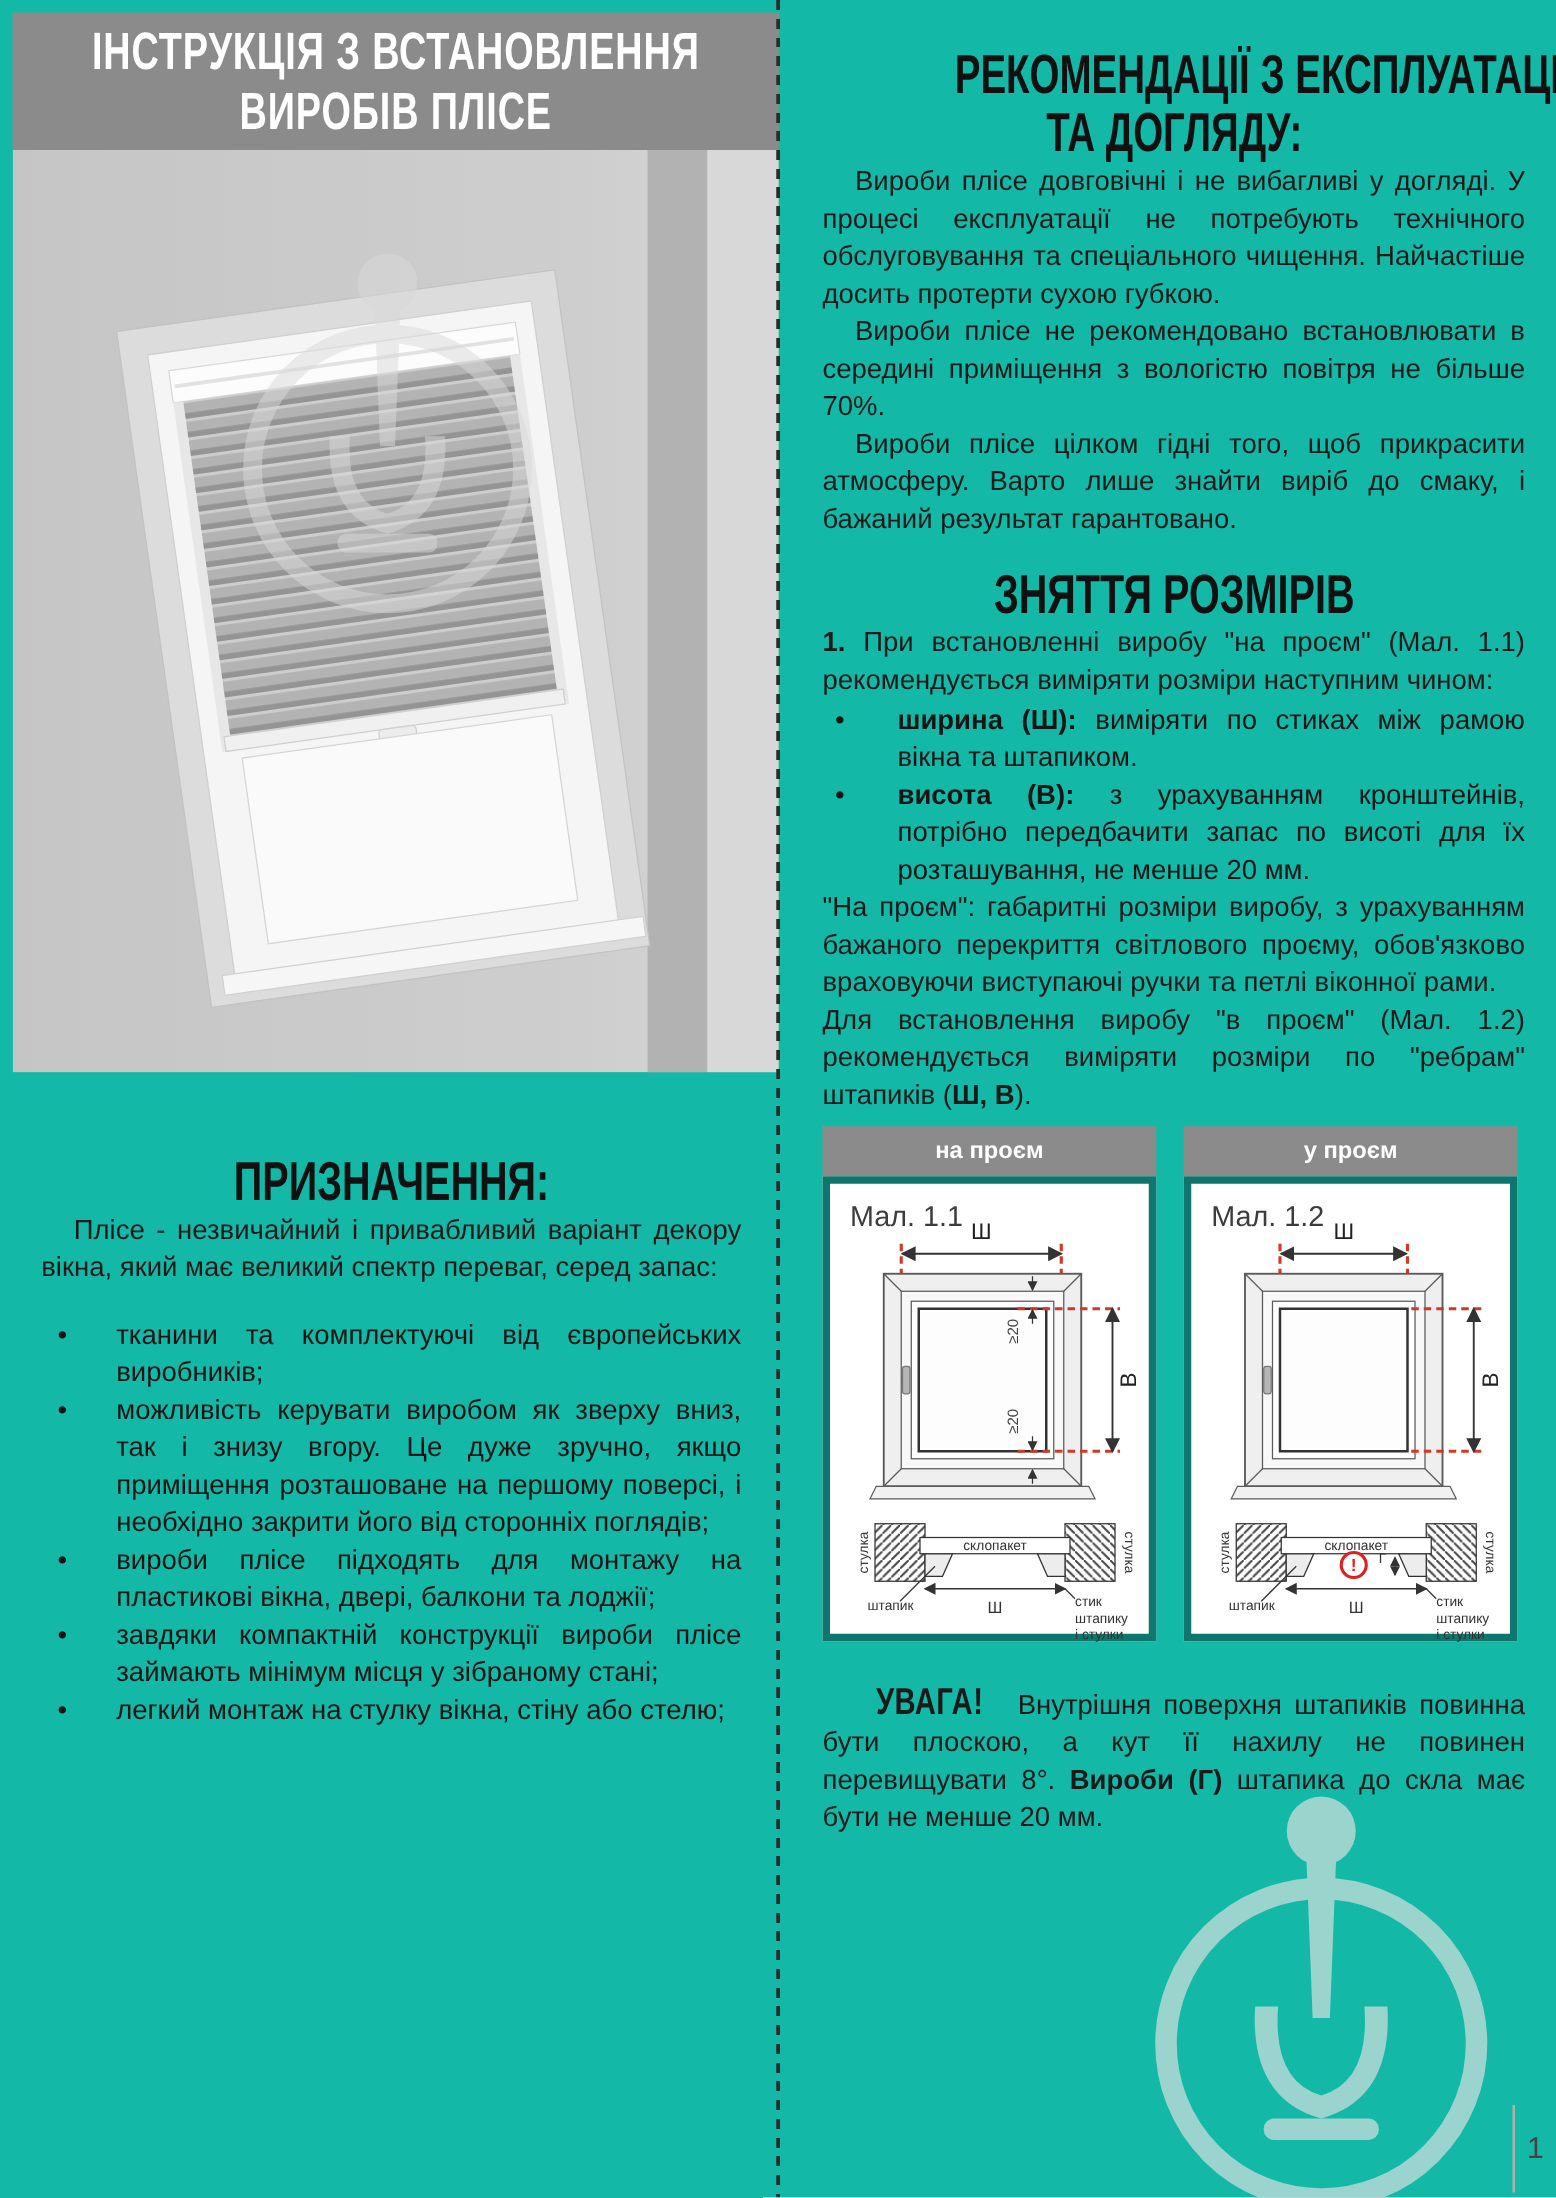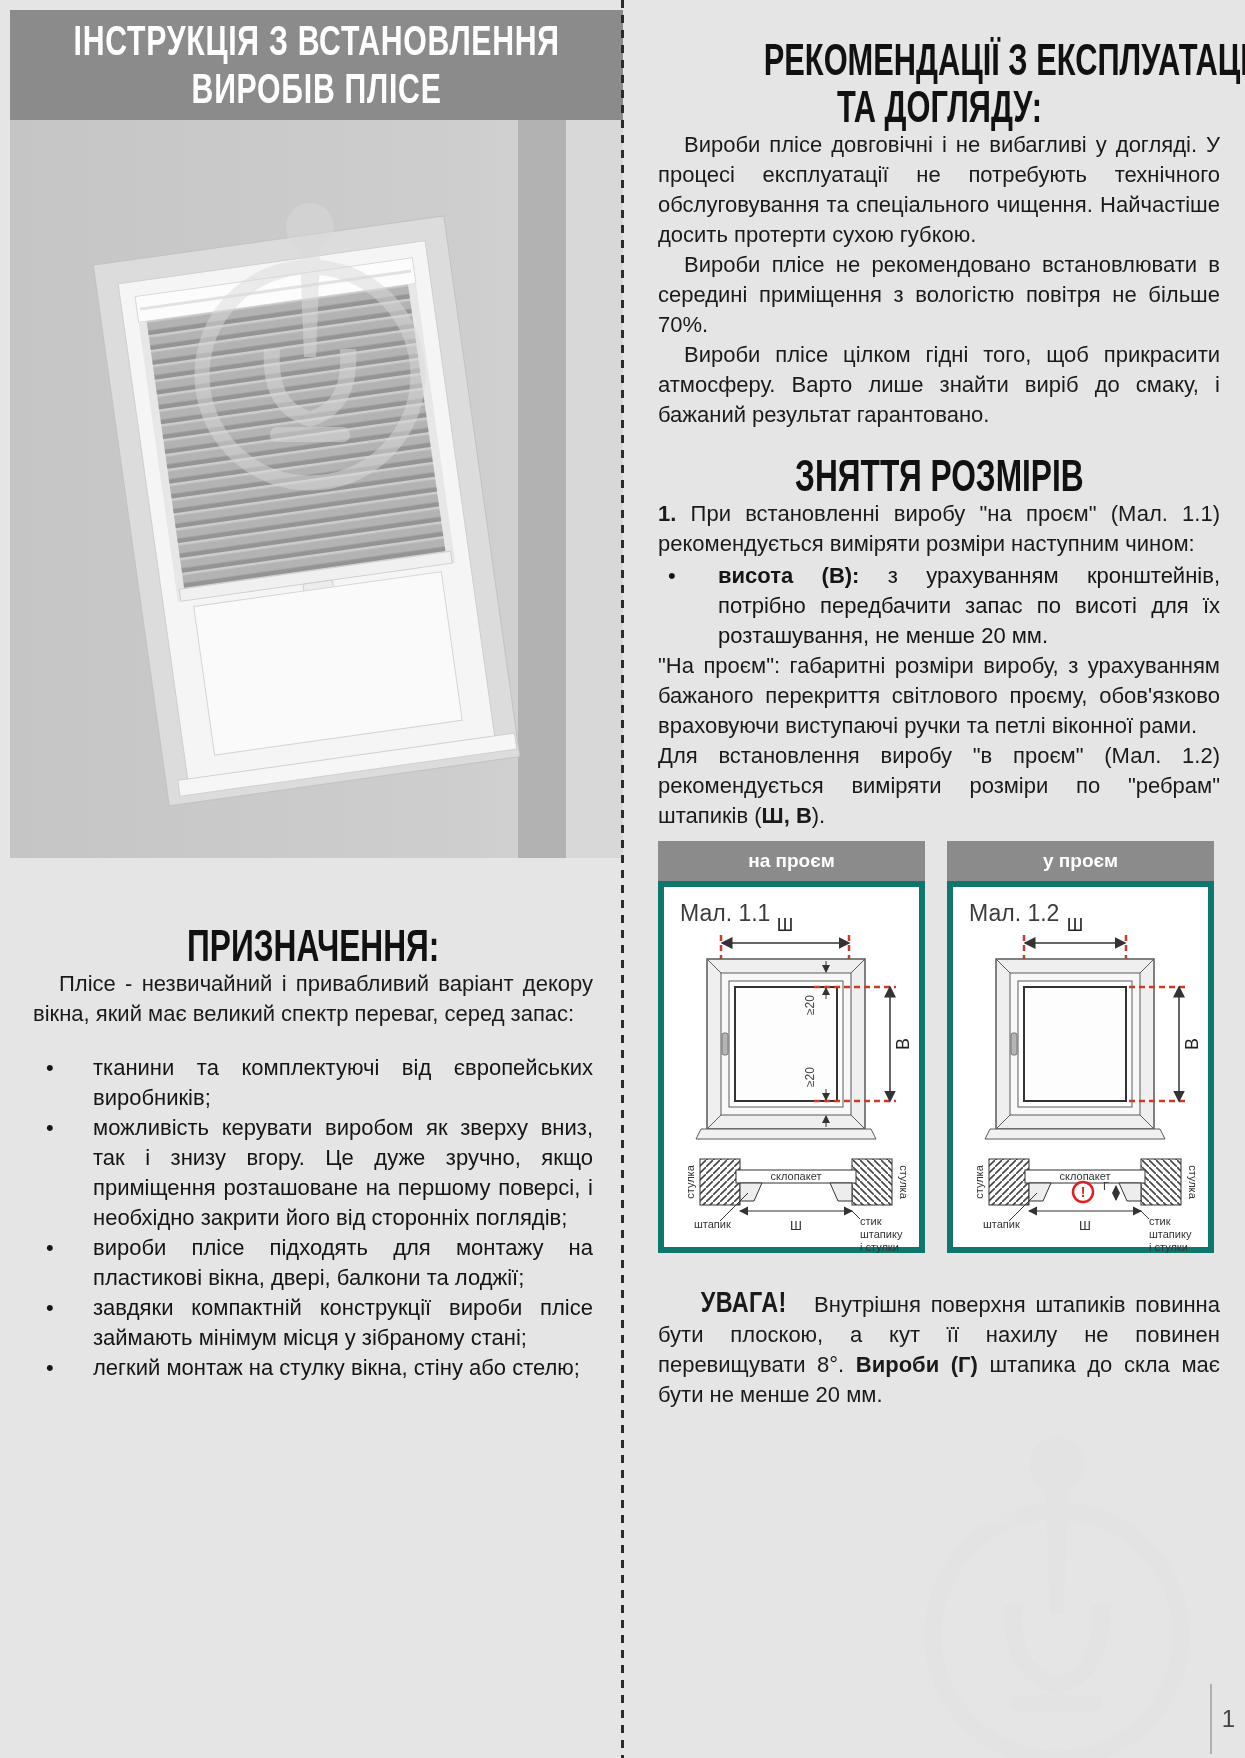--- a/index.html
+++ b/index.html
@@ -1,16 +1,16 @@
 <!DOCTYPE html>
 <html><head>
 <meta charset="utf-8">
 <style>
   html,body{margin:0;padding:0;background:#ffffff;}
-  .page{position:relative;width:1245px;height:1758px;background:#e5e5e5;overflow:hidden;
+  .page{position:relative;width:1245px;height:1758px;background:#14b8a6;overflow:hidden;
         font-family:"Liberation Sans","DejaVu Sans",sans-serif;color:#151515;}
   .page *{box-sizing:border-box;}
 
   
   .divider{position:absolute;left:621px;top:0;width:3px;height:1758px;z-index:3;
            background:repeating-linear-gradient(to bottom,#2b2b2b 0 8px,transparent 8px 15px);}
 
   
   .left-col{position:absolute;left:10px;top:10px;width:613px;z-index:2;}
   .left-header{height:110px;background:#8b8b8b;color:#fff;display:flex;flex-direction:column;
@@ -142,20 +142,21 @@
 
     <p class="body-text indent mt22">Вироби плісе довговічні і не вибагливі у догляді. У процесі експлуатації не потребують технічного обслуговування та спеціального чищення. Найчастіше досить протерти сухою губкою.</p>
     <p class="body-text indent">Вироби плісе не рекомендовано встановлювати в середині приміщення з вологістю повітря не більше 70%.</p>
     <p class="body-text indent mt30">Вироби плісе цілком гідні того, щоб прикрасити атмосферу. Варто лише знайти виріб до смаку, і бажаний результат гарантовано.</p>
 
     <h2 class="sec-heading" style="margin-top:22px;"><span class="sq">ЗНЯТТЯ РОЗМІРІВ</span></h2>
 
     <p class="body-text mt22"><span class="lead">1.</span><span> При встановленні виробу "на проєм" (Мал. 1.1) рекомендується виміряти розміри наступним чином:</span></p>
 
     <ul class="blist right">
+      <li><span class="lead">ширина (Ш):</span><span> виміряти по стиках між рамою вікна та штапиком.</span></li>
       <li><span class="lead">висота (В):</span><span> з урахуванням кронштейнів, потрібно передбачити запас по висоті для їх розташування, не менше 20 мм.</span></li>
     </ul>
 
     <p class="body-text">"На проєм": габаритні розміри виробу, з урахуванням бажаного перекриття світлового проєму, обов'язково враховуючи виступаючі ручки та петлі віконної рами.</p>
     <p class="body-text"><span>Для встановлення виробу "в проєм" (Мал. 1.2) рекомендується виміряти розміри по "ребрам" штапиків (</span><span class="lead">Ш, В</span><span>).</span></p>
 
     <div class="figrow">
 
       <figure class="panel">
         <div class="panel-bar">на проєм</div>

